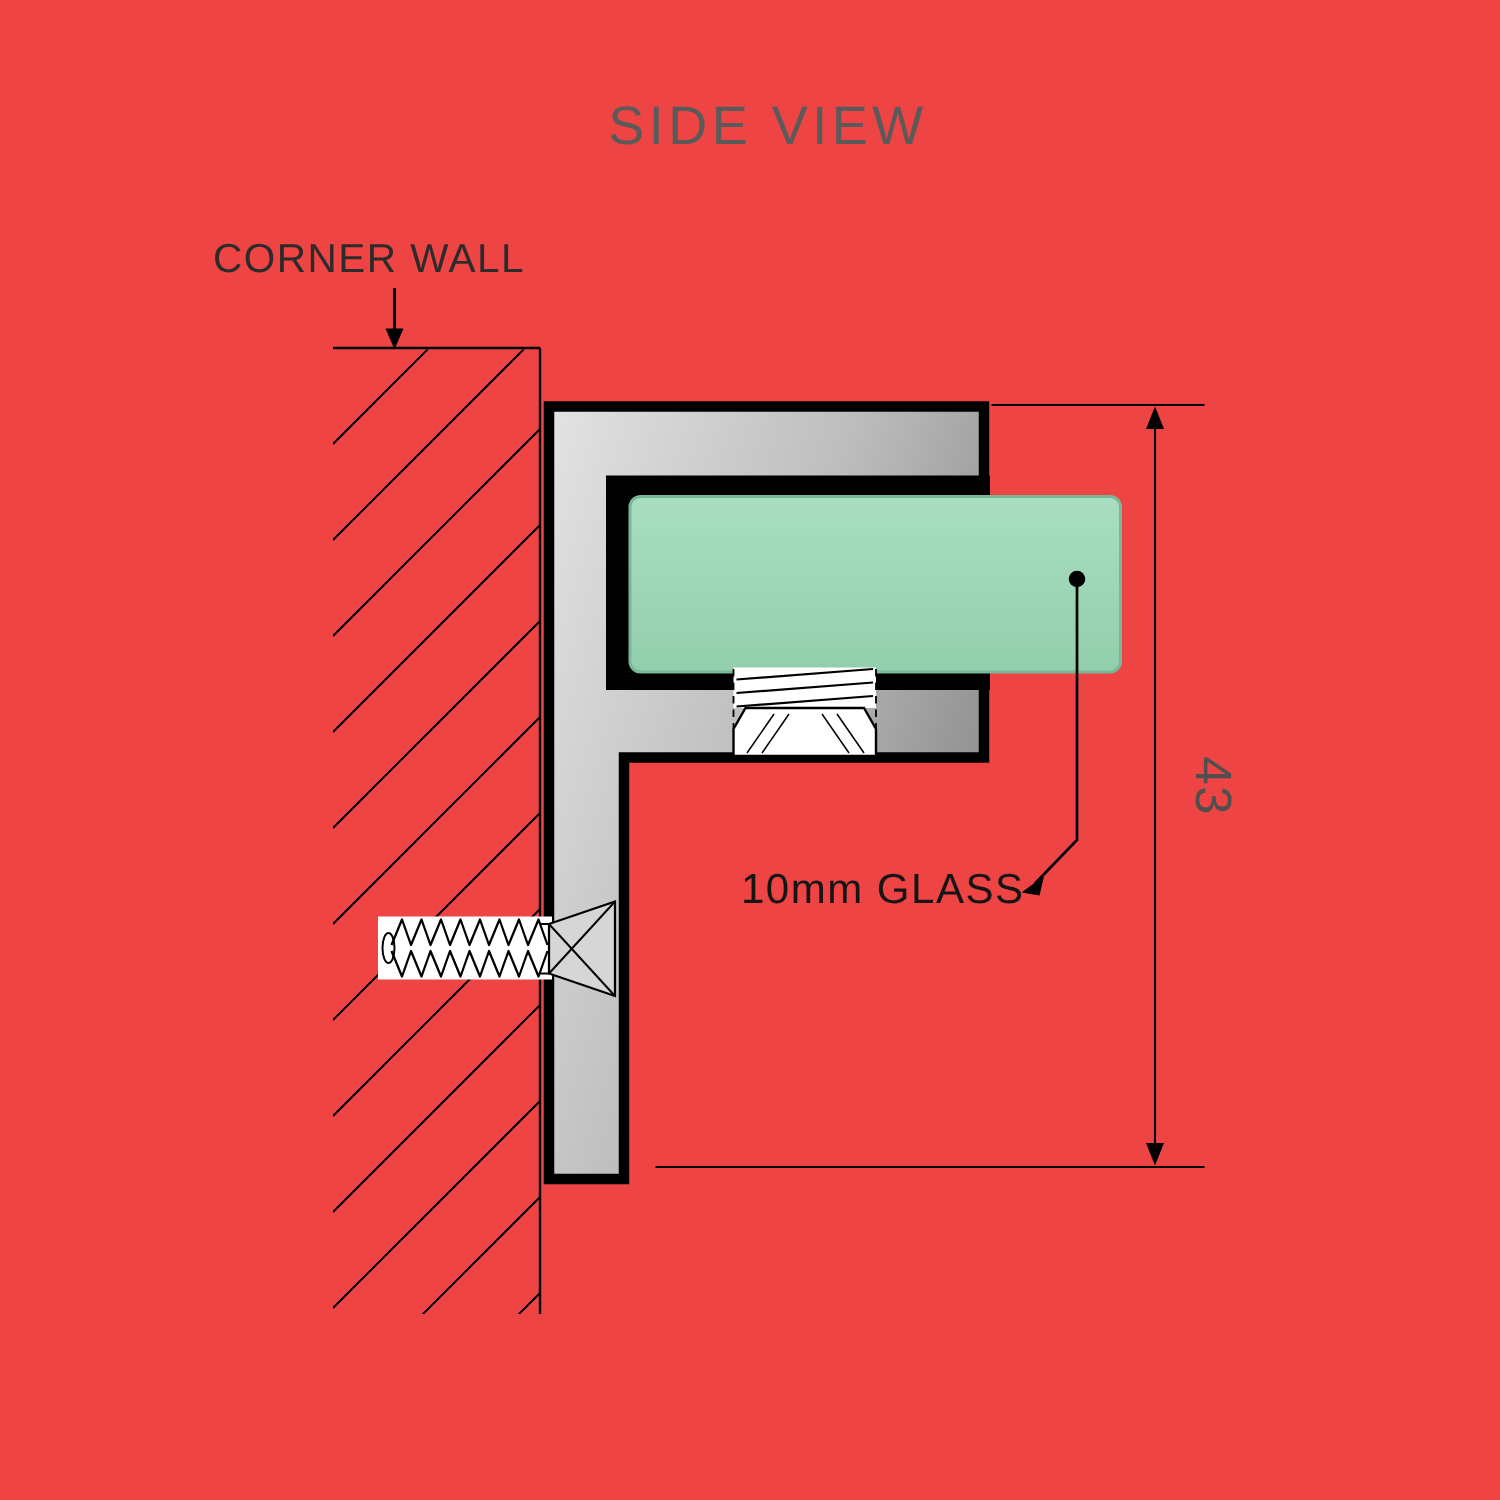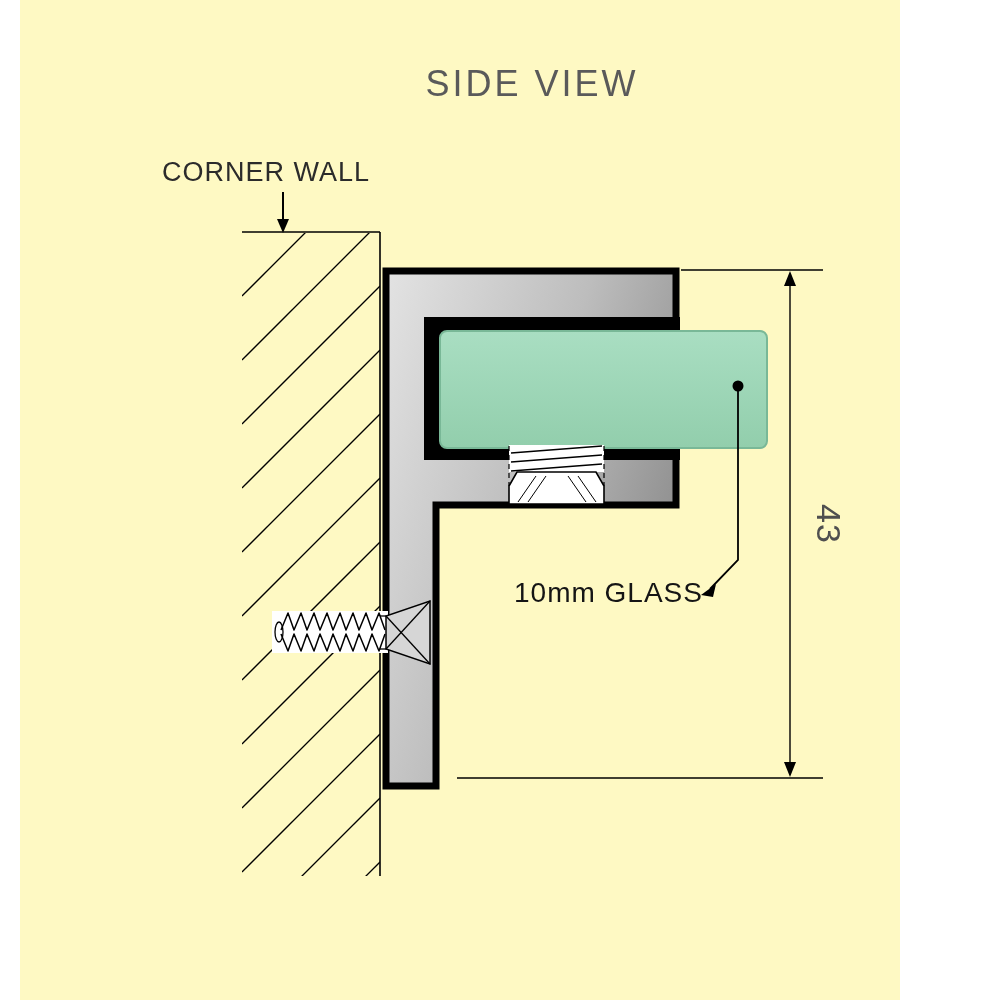--- a/index.html
+++ b/index.html
@@ -5,25 +5,24 @@
   html, body {
     margin: 0;
     padding: 0;
     background: #ffffff;
     width: 1000px;
     height: 1000px;
     font-family: "Liberation Sans", sans-serif;
   }
   #stage {
     position: relative;
-    width: 880px;
+    width: 1000px;
     height: 1000px;
-    background: #fef9c3;
+    background: #ef4444;
     overflow: hidden;
-    margin-left: 20px;
   }
   svg { display: block; }
   text {
     font-family: "Liberation Sans", sans-serif;
   }
   .title-text {
     font-size: 36px;
     letter-spacing: 3px;
   }
   .label-text {

